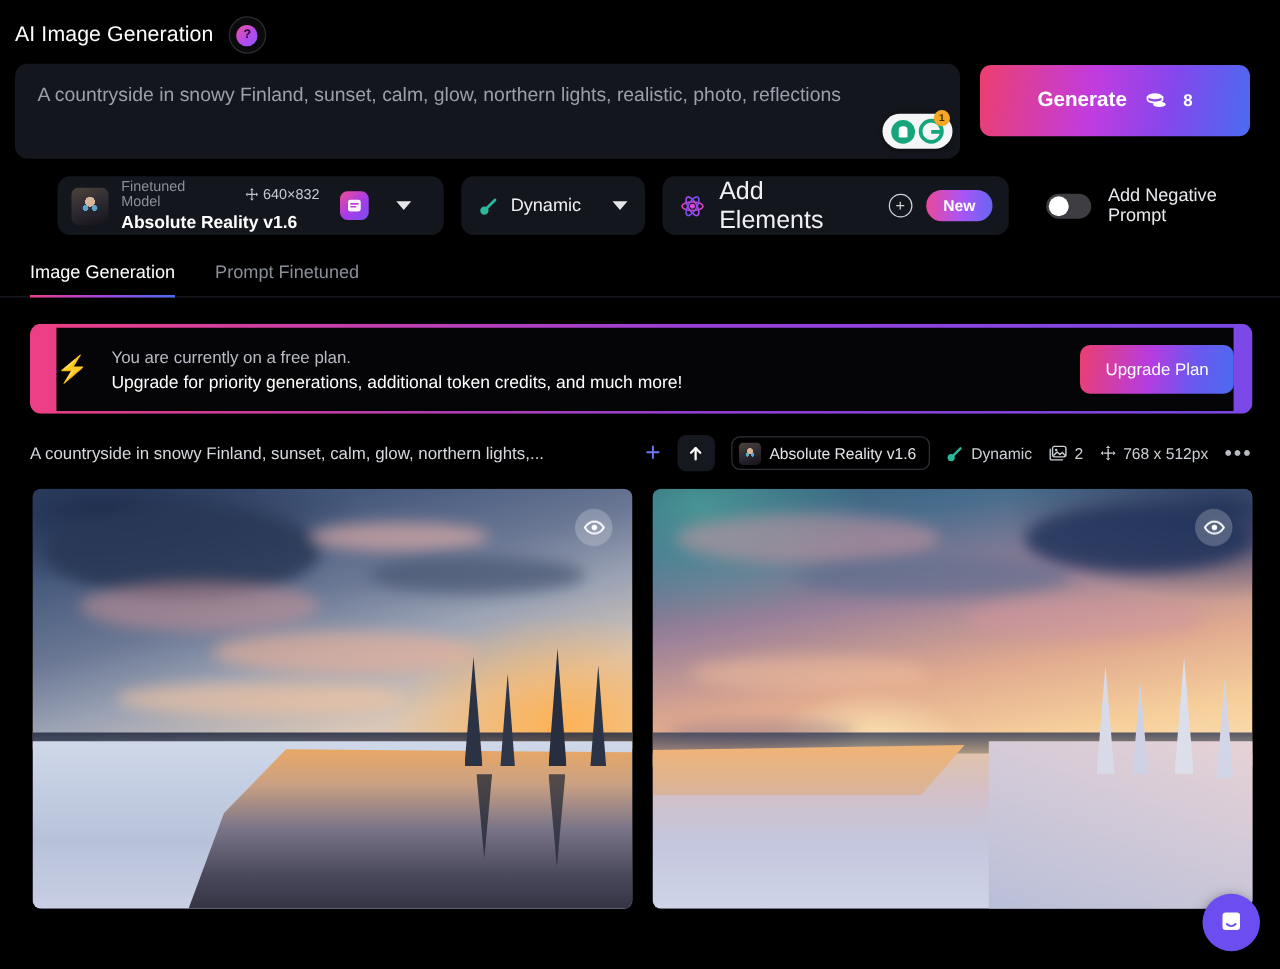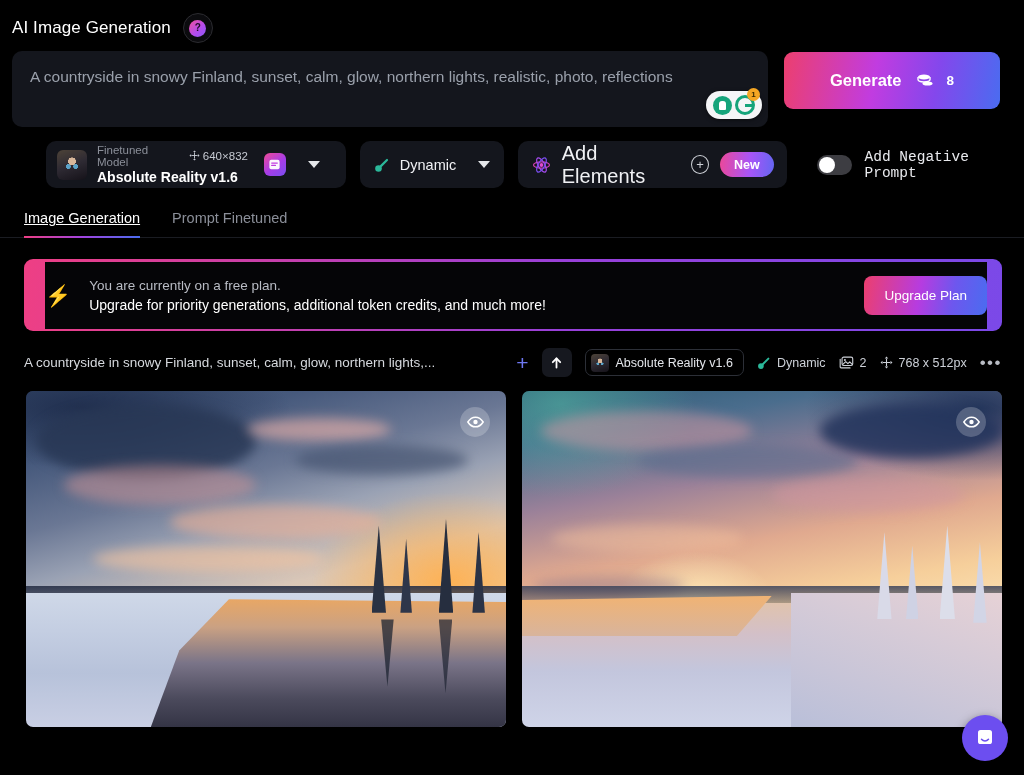--- a/index.html
+++ b/index.html
@@ -113,26 +113,26 @@
   }
   .new-badge {
     height: 25px; padding: 0 14px; border-radius: 13px;
     background: linear-gradient(95deg, #ec4899 0%, #a855f7 55%, #6366f1 100%);
     display: flex; align-items: center; font-size: 12.5px; font-weight: 700; color: #ffffff;
   }
 
   .neg-prompt { display: flex; align-items: center; gap: 13px; margin-left: 16px; cursor: pointer; }
   .toggle { width: 36px; height: 20px; border-radius: 10px; background: #3d3d42; position: relative; }
   .toggle-knob { position: absolute; left: 2px; top: 2px; width: 16px; height: 16px; border-radius: 50%; background: #ffffff; }
-  .neg-label { font-size: 14.5px; color: #e9eaee; font-family: Liberation Mono, monospace; }
+  .neg-label { font-size: 14.5px; color: #e9eaee; }
 
   
   .tabs { display: flex; gap: 32px; padding: 22px 0 0 24px; position: relative; }
   .tab { font-size: 14.5px; padding-bottom: 12px; cursor: pointer; color: #8b8f99; position: relative; }
-  .tab.active { color: #ffffff; text-decoration: underline; }
+  .tab.active { color: #ffffff; }
   .tab.active:after {
     content: ""; position: absolute; left: 0; right: 0; bottom: 0; height: 2.5px;
     background: linear-gradient(90deg, #ee3f84 0%, #a144e0 50%, #4a6cf0 100%);
   }
   .tabs-rule { height: 1px; background: #1a1c22; margin-top: -1px; }
 
   
   .banner-wrap { padding: 21px 22px 0 24px; }
   .banner {
     position: relative; height: 72px; border-radius: 9px;

